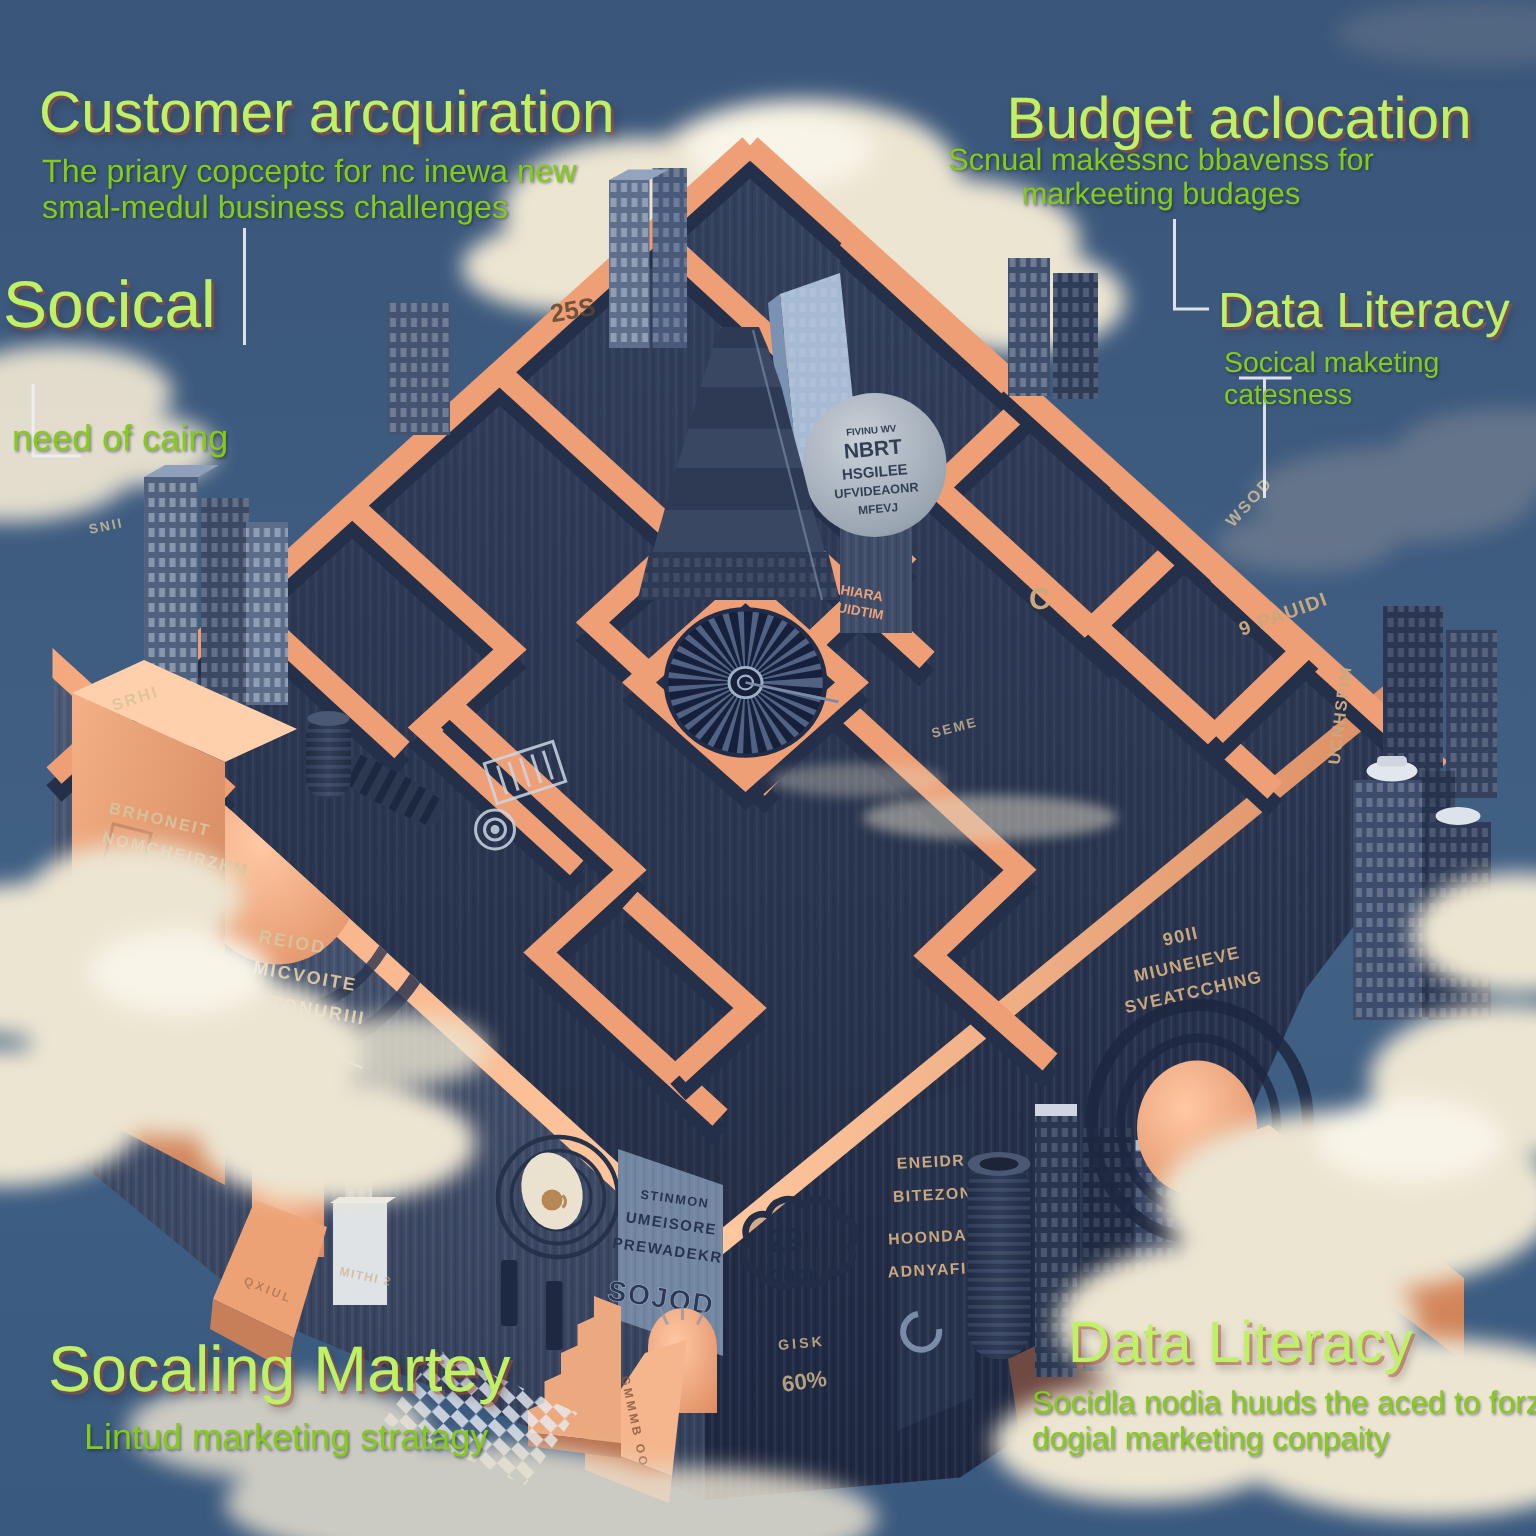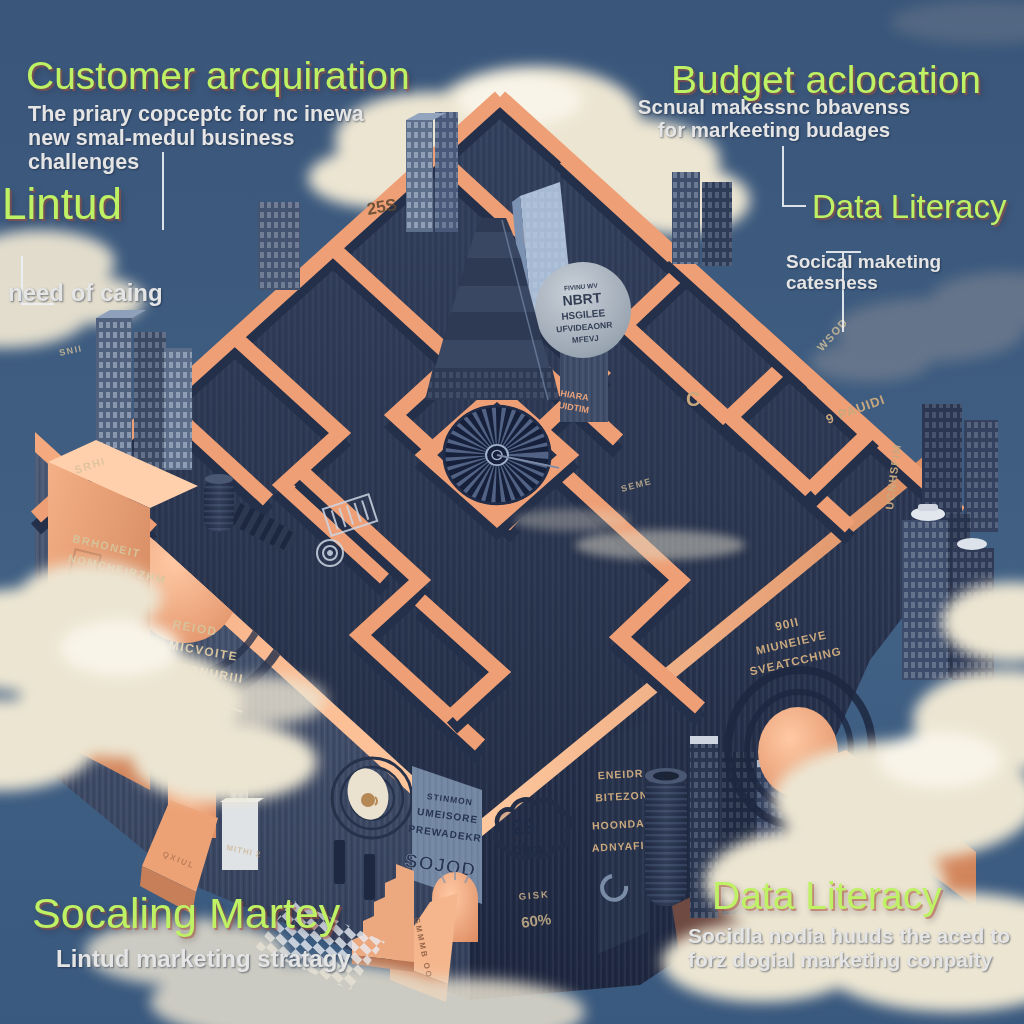--- a/index.html
+++ b/index.html
@@ -10,21 +10,21 @@
   .wd{stroke:#242f49;stroke-width:15;fill:none;stroke-linejoin:miter;transform:translate(0,12px);}
   .wt{stroke:#ef9f75;stroke-width:15;fill:none;stroke-linejoin:miter;}
   .gold{fill:#d6c29a;font-weight:bold;letter-spacing:1.5px;}
   .gold2{fill:#c9a87e;font-weight:bold;letter-spacing:1px;}
   .darknavy{fill:#273450;font-weight:bold;letter-spacing:1px;}
   text{font-family:"Liberation Sans",sans-serif;}
   
   .lbl{position:absolute;z-index:5;}
   .title{font-weight:normal;color:#bef264;line-height:1;
          text-shadow:2px 2px 0 rgba(175,80,55,.5),3px 4px 6px rgba(40,30,40,.35);}
-  .subtitle{font-weight:bold;color:#e5e5e5;line-height:1.12;
+  .subtitle{font-weight:normal;color:#84cc16;line-height:1.12;
          text-shadow:1px 1px 2px rgba(25,35,55,.55);}
 </style>
 </head>
 <body>
 
 <div id="stage">
 
 <svg viewBox="0 0 1024 1024" width="1024" height="1024">
   <defs>
     <linearGradient id="skyG" x1="0" y1="0" x2="0" y2="1">
@@ -484,28 +484,28 @@
     <path d="M163,152 V230"></path>
     <path d="M22,256 V304 H54"></path>
     <path d="M783,146 V206 H806"></path>
     <path d="M826,252 H861 M843,252 V332"></path>
   </g>
 </svg>
 
 <div class="lbl title" style="left:26px;top:56px;font-size:39px;">Customer arcquiration</div>
 <div class="lbl subtitle" style="left:28px;top:102px;font-size:21.5px;width:362px;">The priary copceptc for nc inewa new smal-medul business challenges</div>
 
-<div class="lbl title" style="left:2px;top:182px;font-size:44px;">Lintud</div>
+<div class="lbl title" style="left:2px;top:182px;font-size:44px;">Socical</div>
 <div class="lbl subtitle" style="left:8px;top:236px;font-size:24px;margin-top:44px;">need of caing</div>
 
 <div class="lbl title" style="left:648px;top:60px;font-size:39px;margin-left:23px;">Budget aclocation</div>
 <div class="lbl subtitle" style="left:624px;top:96px;font-size:20.5px;width:300px;text-align:center;">Scnual makessnc bbavenss for markeeting budages</div>
 
 <div class="lbl title" style="left:812px;top:190px;font-size:33px;">Data Literacy</div>
-<div class="lbl subtitle" style="left:786px;top:232px;font-size:19px;margin-top:19px;">Socical maketing catesness</div>
+<div class="lbl subtitle" style="left:816px;top:232px;font-size:19px;">Socical maketing catesness</div>
 
 <div class="lbl title" style="left:32px;top:892px;font-size:43px;">Socaling Martey</div>
 <div class="lbl subtitle" style="left:56px;top:946px;font-size:24px;">Lintud marketing stratagy</div>
 
 <div class="lbl title" style="left:712px;top:876px;font-size:39px;">Data Literacy</div>
 <div class="lbl subtitle" style="left:688px;top:924px;font-size:21px;width:340px;">Socidla nodia huuds the aced to forz dogial marketing conpaity</div>
 
 </div>
 
 </body></html>

